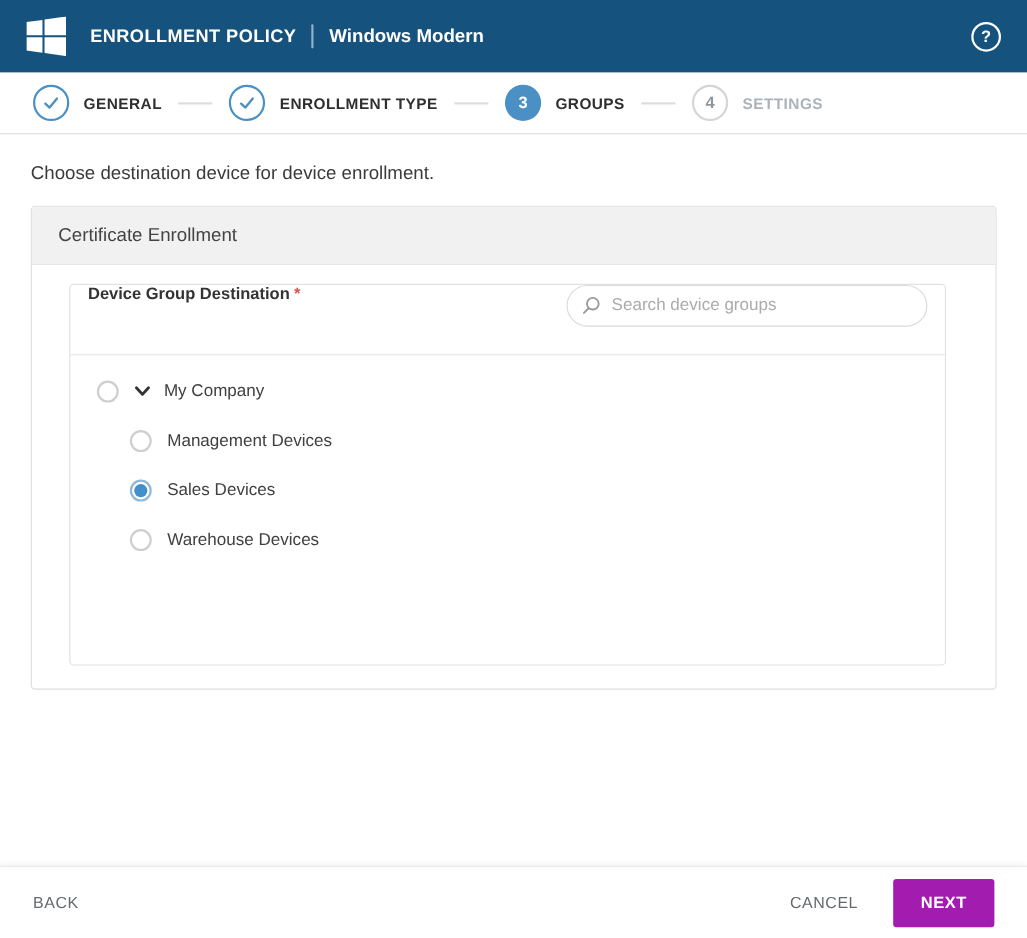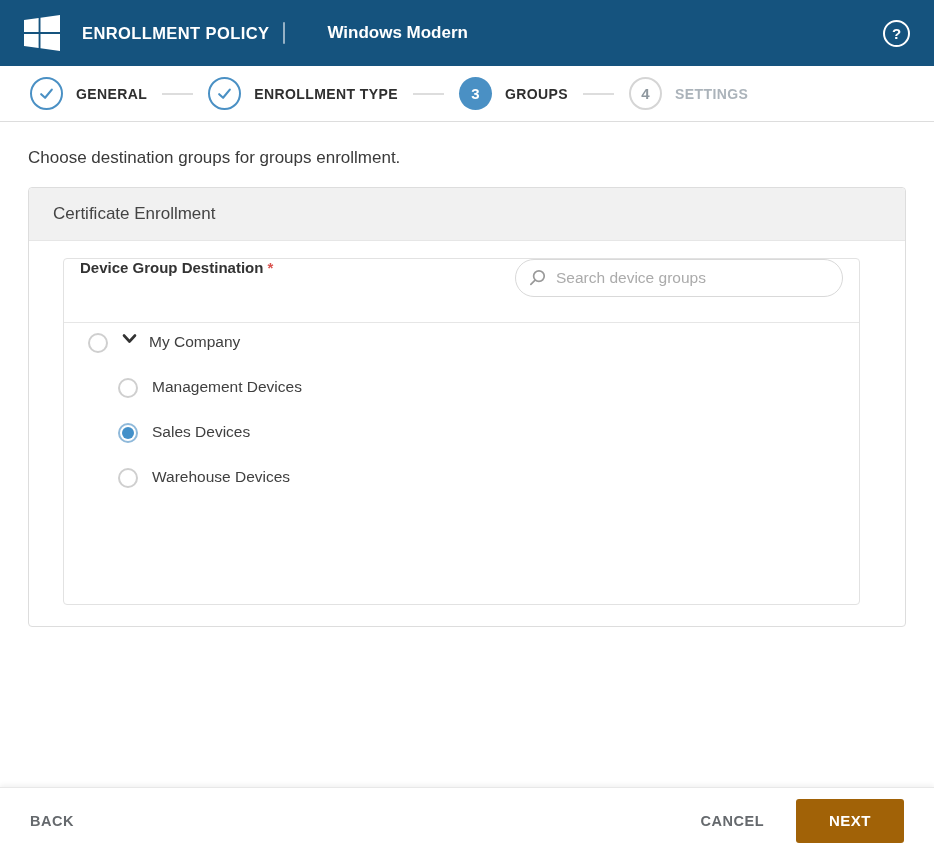--- a/index.html
+++ b/index.html
@@ -13,21 +13,21 @@
     height:66px; background:#15537E; display:flex; align-items:center;
     padding:0 24px; color:#fff;
   }
   .win-logo { width:36px; height:36px; flex:0 0 auto; }
   .app-title {
     margin-left:22px; font-size:16.5px; font-weight:bold; letter-spacing:0.4px; color:#fff;
   }
   .title-sep {
     width:2px; height:22px; background:rgba(255,255,255,0.55); margin:0 14px; border-radius:1px;
   }
-  .policy-name { font-size:17px; font-weight:bold; color:#fff;margin-left:28px; }
+  .policy-name { font-size:17px; font-weight:bold; color:#fff; }
   .help-btn {
     margin-left:auto; width:27px; height:27px; border:2.5px solid #fff; border-radius:50%;
     display:flex; align-items:center; justify-content:center; cursor:pointer;
     font-size:15px; font-weight:bold; color:#fff; background:transparent;
   }
 
   
   .stepper {
     height:56px; display:flex; align-items:center; padding:0 30px;
     border-bottom:1px solid #DDDDDD; background:#fff;
@@ -66,47 +66,47 @@
   .search-box { position:relative; width:328px; }
   .search-box .search-glyph { position:absolute; left:13px; top:50%; transform:translateY(-50%); }
   .search-input {
     width:100%; height:38px; border:1px solid #D9D9D9; border-radius:19px;
     padding:0 14px 0 40px; font-family:"Liberation Sans", sans-serif;
     font-size:15.5px; color:#ec4899; outline:none;
   }
   .search-input::placeholder { color:#ABABAB; }
 
   .tree { height:281px; padding-top:10px; }
-  .tree-row { display:flex; align-items:flex-start; height:45px; cursor:pointer; }
+  .tree-row { display:flex; align-items:center; height:45px; cursor:pointer; }
   .tree-row.root { padding-left:24px; }
   .tree-row.child { padding-left:54px; }
   .radio {
     width:20px; height:20px; border-radius:50%; border:2px solid #CFCFCF; background:#fff;
     display:inline-flex; align-items:center; justify-content:center; flex:0 0 auto; cursor:pointer;
   }
   .radio.checked { border-color:#8FB9DA; }
   .radio.checked::after { content:""; width:12px; height:12px; border-radius:50%; background:#4390C9; }
   .chevron { margin-left:14px; flex:0 0 auto; cursor:pointer; display:flex; }
   .tree-label { margin-left:12px; font-size:15.5px; color:#404040; }
   .tree-row.child .tree-label { margin-left:14px; }
 
   
   .wizard-footer {
     position:absolute; left:0; bottom:0; width:100%; height:66px; background:#fff;
     border-top:1px solid #E8E8E8; box-shadow:0 -2px 5px rgba(0,0,0,0.06);
     display:flex; align-items:center; padding:0 30px;
   }
   .text-btn {
     background:none; border:none; cursor:pointer; font-family:"Liberation Sans", sans-serif;
-    font-size:14.5px; font-weight:bold; letter-spacing:0.5px; color:#65696D; padding:0;
+    font-size:14.5px; font-weight:normal; letter-spacing:0.5px; color:#65696D; padding:0;
   }
   .footer-spacer { flex:1; }
   .cancel-btn { margin-right:32px; }
   .next-btn {
-    width:108px; height:44px; background:#a16207; color:#fff; border:none; border-radius:3px;
+    width:92px; height:44px; background:#a21caf; color:#fff; border:none; border-radius:3px;
     font-family:"Liberation Sans", sans-serif; font-size:15px; font-weight:bold;
     letter-spacing:0.5px; cursor:pointer;
   }
 </style>
 </head>
 <body>
 
 <div class="app">
 
   <header class="app-header">
@@ -151,21 +151,21 @@
     </div>
     <span class="step-connector"></span>
 
     <div class="step pending">
       <span class="step-circle">4</span>
       <span class="step-label">SETTINGS</span>
     </div>
   </nav>
 
   <main class="main">
-    <p class="intro">Choose destination groups for groups enrollment.</p>
+    <p class="intro">Choose destination device for device enrollment.</p>
 
     <section class="panel">
       <div class="panel-header">Certificate Enrollment</div>
       <div class="panel-body">
         <div class="card">
 
           <div class="card-top">
             <div class="field-label">
               <span>Device Group Destination</span><span class="req">*</span>
             </div>

